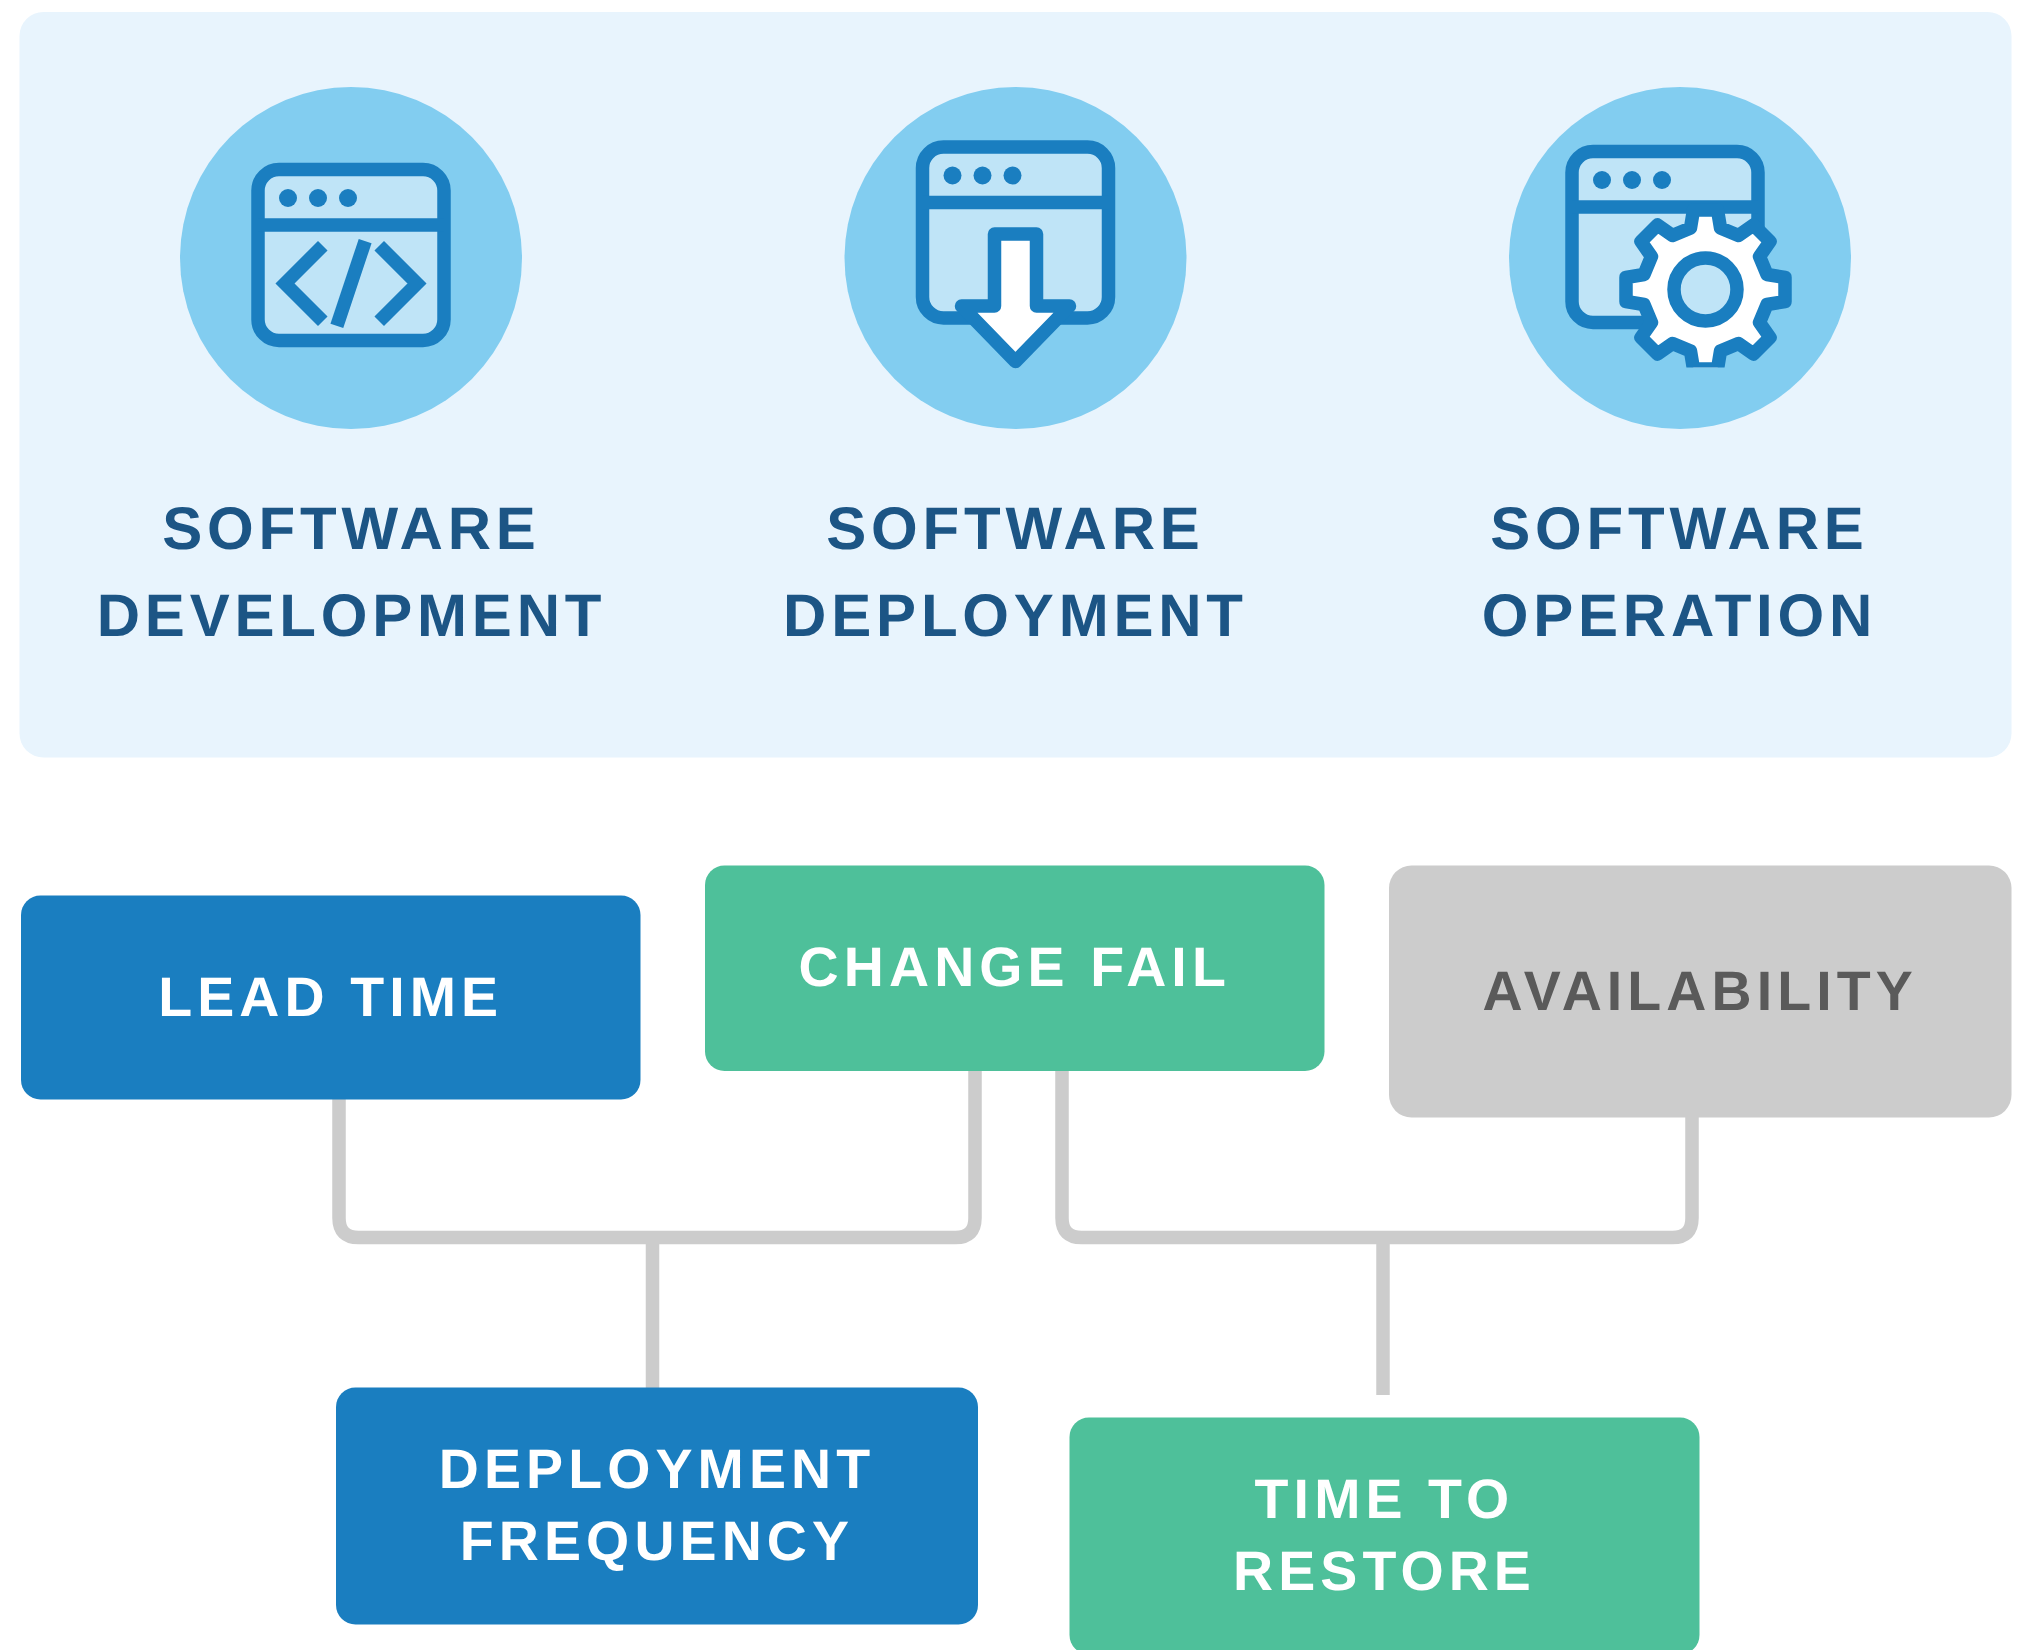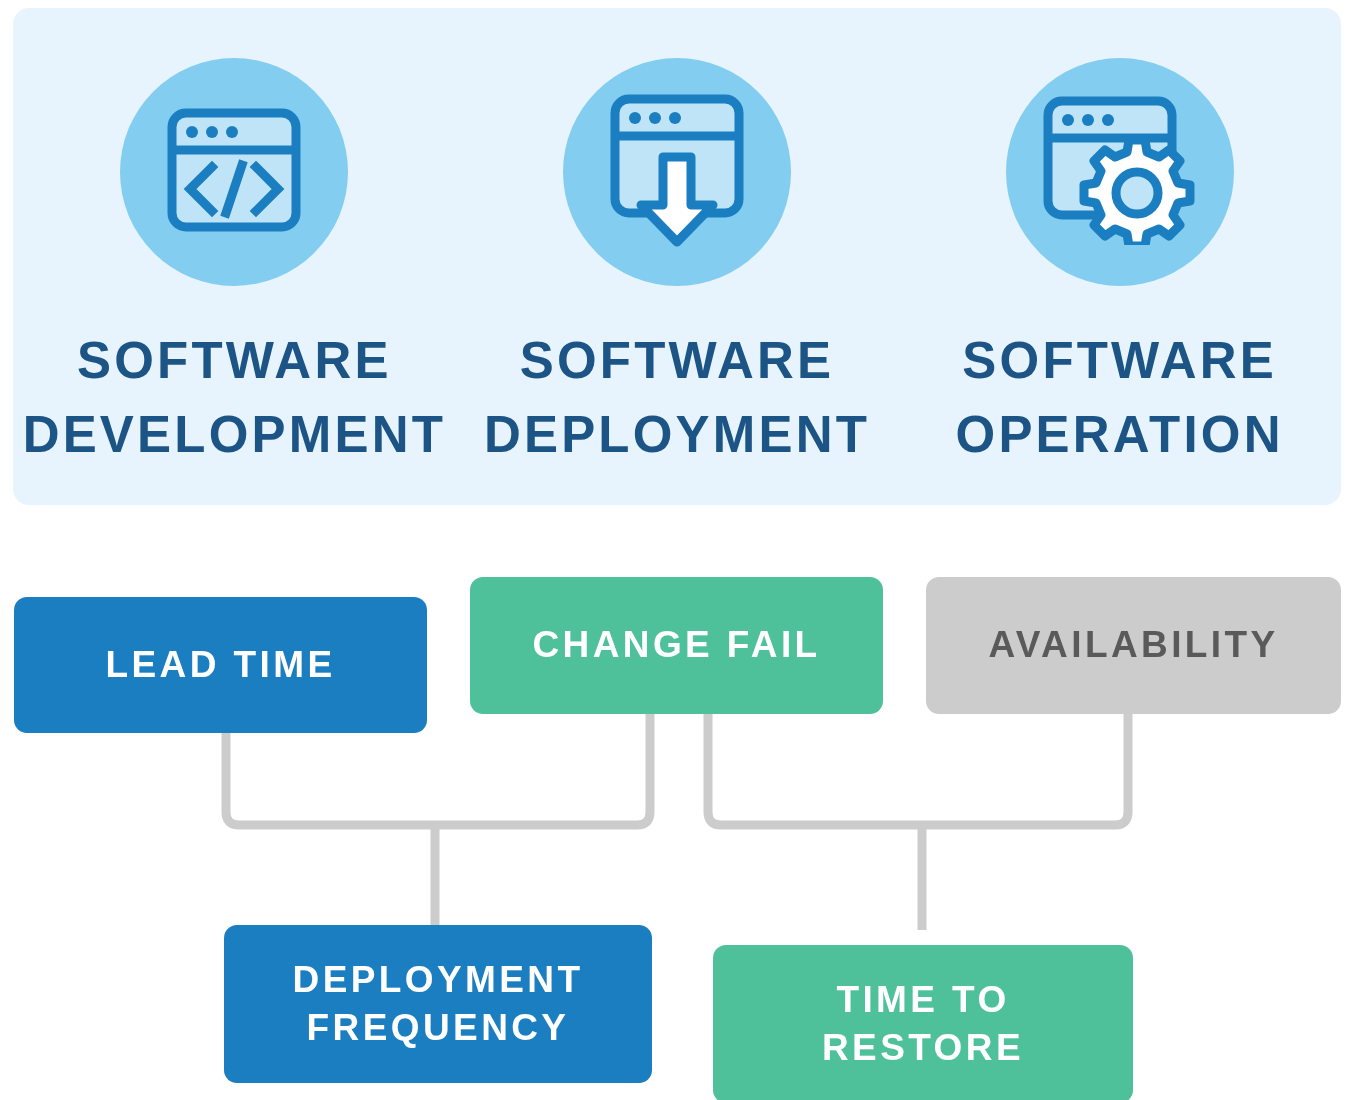--- a/index.html
+++ b/index.html
@@ -45,21 +45,21 @@
     background: #82cdf0;
     display: flex;
     align-items: center;
     justify-content: center;
     position: relative;
   }
   .stage-label {
     margin-top: 38px;
     text-align: center;
     color: #1c5585;
-    font-size: 51px;
+    font-size: 40px;
     font-weight: bold;
     letter-spacing: 3.2px;
     line-height: 1.45;
     white-space: pre-line;
   }
 
   
   .metric-box {
     position: absolute;
     border-radius: 13px;
@@ -72,21 +72,21 @@
     line-height: 1.3;
     white-space: pre-line;
     box-sizing: border-box;
   }
   .metric-box.blue   { background: #1a7ec0; color: #ffffff; }
   .metric-box.green  { background: #4ec09a; color: #ffffff; }
   .metric-box.gray   { background: #cccccc; color: #5a5a5a; }
 
   #box-lead-time        { left: 14px;  top: 597px; width: 413px; height: 136px; font-size: 37px; }
   #box-change-fail      { left: 470px; top: 577px; width: 413px; height: 137px; font-size: 37px; }
-  #box-availability     { left: 926px; top: 577px; width: 415px; height: 137px; font-size: 37px; }
+  #box-availability     { left: 926px; top: 577px; width: 415px; height: 168px; font-size: 37px; border-radius: 15px; }
   #box-deploy-frequency { left: 224px; top: 925px; width: 428px; height: 158px; font-size: 37px; }
   #box-time-to-restore  { left: 713px; top: 925px; width: 420px; height: 158px; font-size: 37px; margin-top: 20px; }
 
   
   #connectors {
     position: absolute;
     left: 0; top: 0;
     width: 1354px;
     height: 1100px;
     pointer-events: none;

